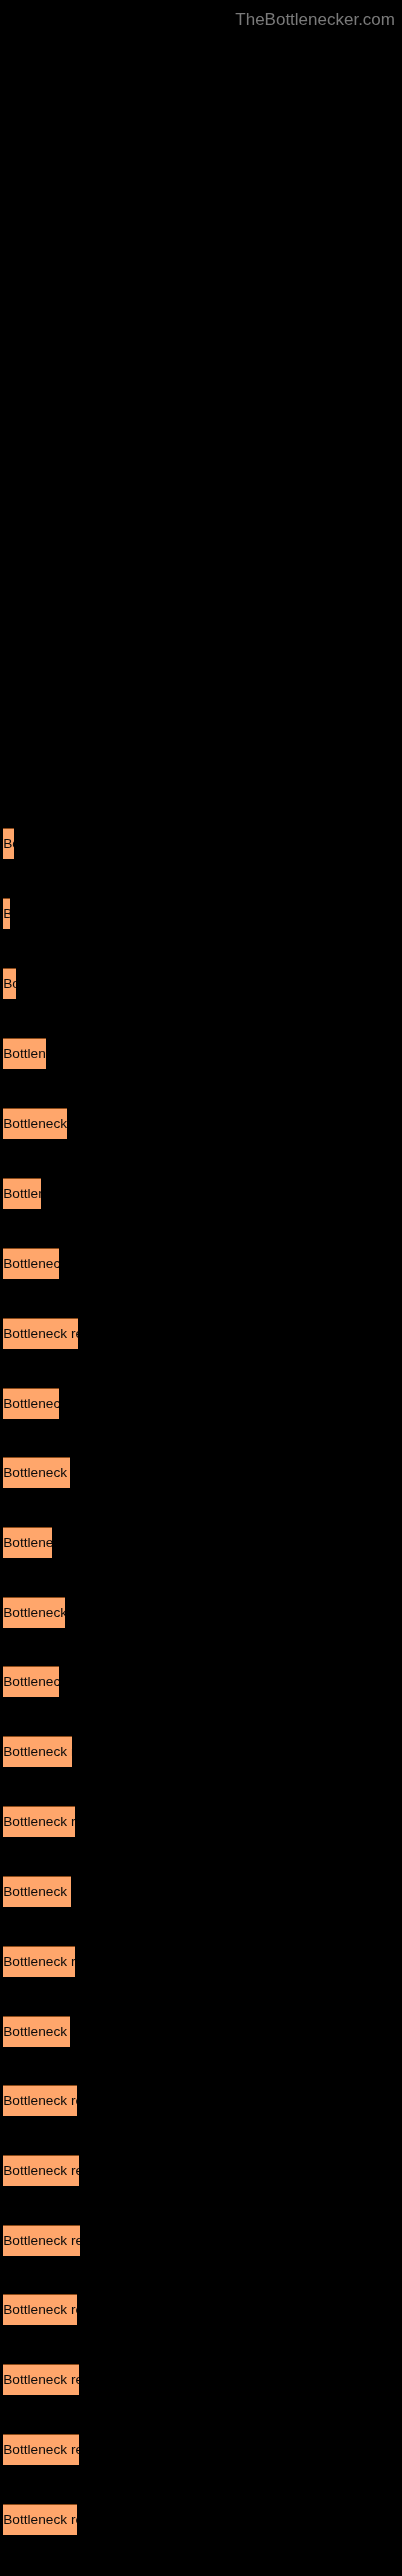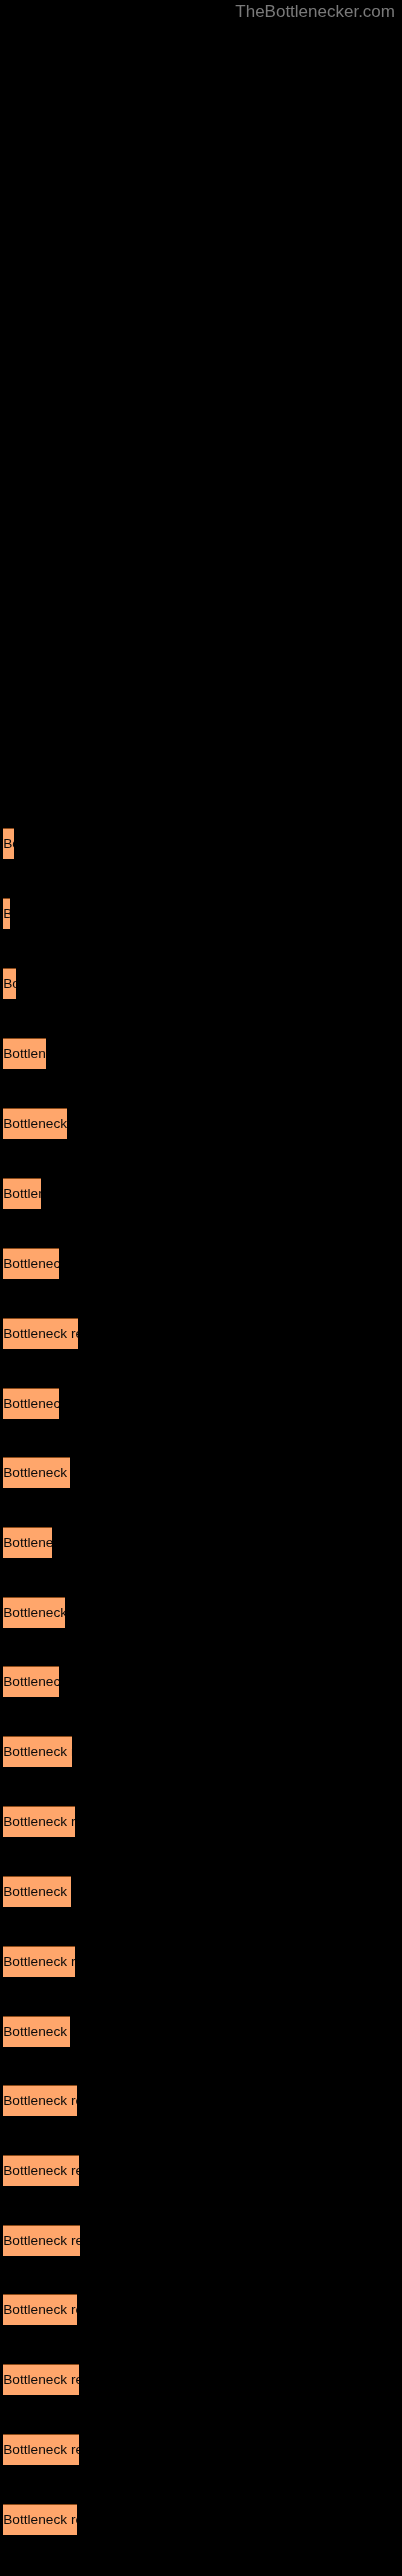--- a/index.html
+++ b/index.html
@@ -10,21 +10,21 @@
   body {
     width: 403px;
     height: 2576px;
     position: relative;
     overflow: hidden;
     font-family: "Liberation Sans", sans-serif;
   }
 
   .site-header {
     position: absolute;
-    top: 0;
+    top: 8px;
     left: 0;
     width: 403px;
     height: 29px;
     text-align: right;
     box-sizing: border-box;
     padding-right: 8px;
   }
   .site-title {
     color: #7a7a7a;
     font-size: 17px;

